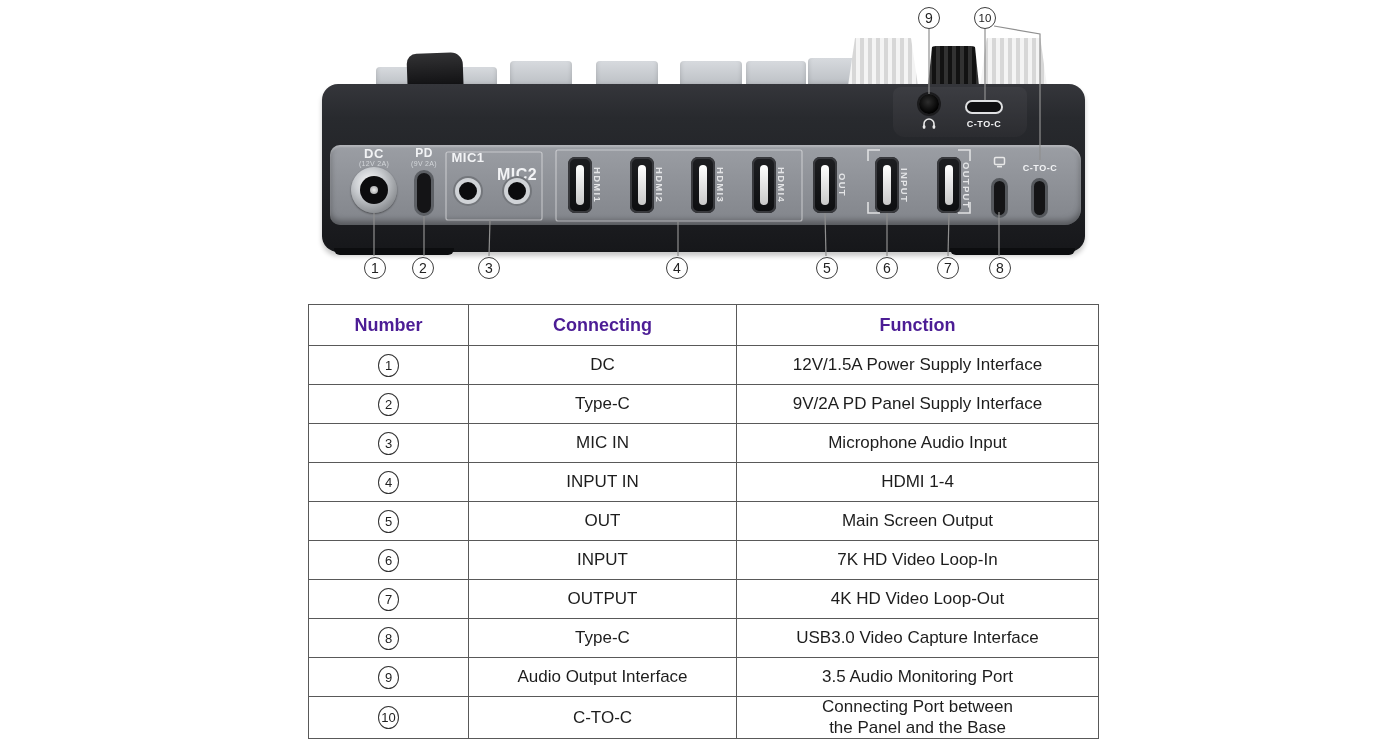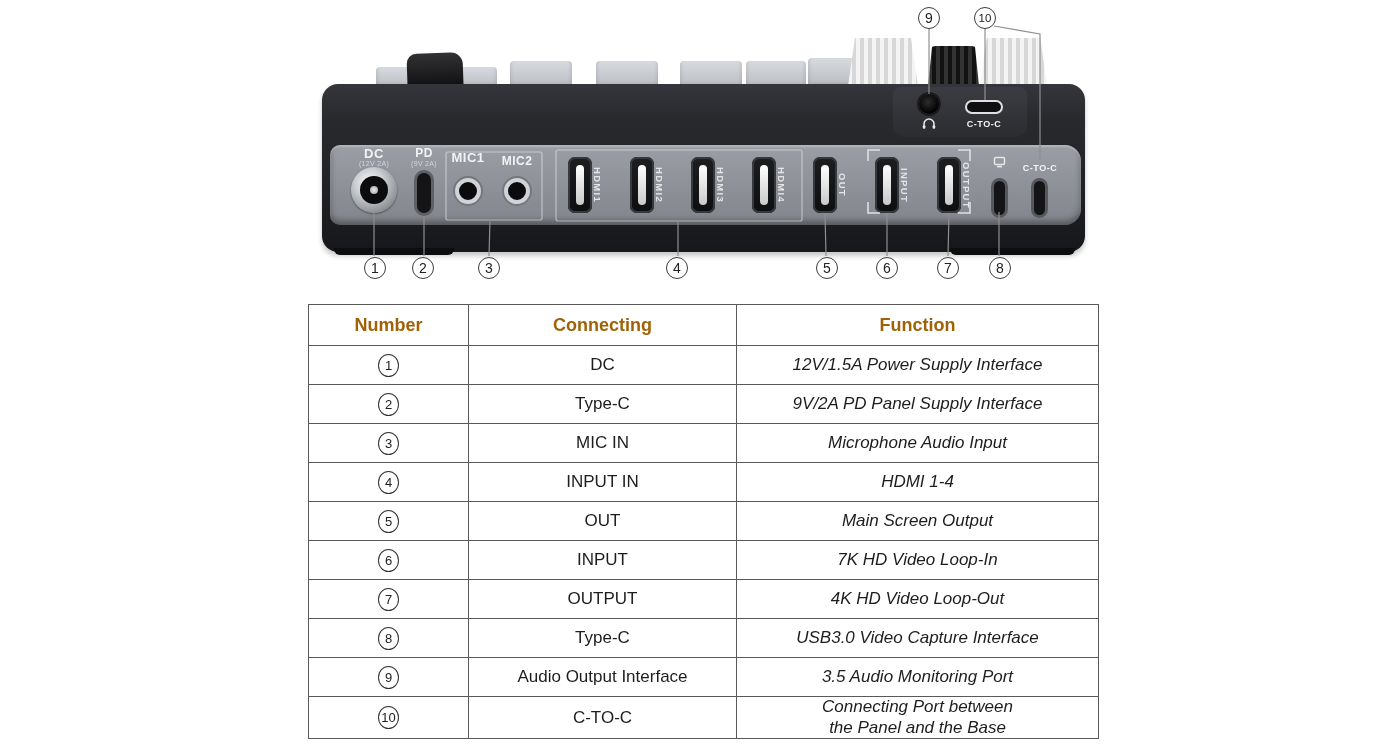--- a/index.html
+++ b/index.html
@@ -59,23 +59,23 @@
   
   .co{position:absolute;width:22px;height:22px;border:1.5px solid #3d3d3d;border-radius:50%;background:#fff;
       display:flex;align-items:center;justify-content:center;font-size:14px;color:#222;z-index:6;box-sizing:border-box;}
   .co.sm{font-size:11.5px;}
 
   .lines{position:absolute;left:0;top:0;z-index:5;pointer-events:none;}
 
   
   .spec{position:absolute;left:308px;top:304px;width:790px;border-collapse:collapse;table-layout:fixed;}
   .spec th,.spec td{border:1px solid #595959;text-align:center;color:#1d1d1d;padding:0;}
-  .spec th{height:40px;font-size:18px;font-weight:bold;color:#a16207;}
+  .spec th{height:40px;font-size:18px;font-weight:bold;color:#4c1d95;}
   .spec td{height:38px;font-size:17px;}
-  .fn{white-space:pre-line;font-style:italic;}
+  .fn{white-space:pre-line;}
   .fn-small{font-size:13px;line-height:1.22;}
   .ncircle{display:inline-flex;width:21px;height:23px;border:1.2px solid #333;border-radius:50%;
       align-items:center;justify-content:center;font-size:13px;color:#222;box-sizing:border-box;}
 </style>
 </head>
 <body>
 
 <div class="stage">
 
   <div class="cap" style="left:376px;top:67px;width:121px;height:22px"></div>
@@ -106,21 +106,21 @@
   <div class="plabel" style="left:961px;top:119px;width:46px;font-size:9px">C-TO-C</div>
 
   <div class="plabel" style="left:352px;top:146px;width:44px;font-size:13px">DC</div>
   <div class="psub" style="left:346px;top:160px;width:56px">(12V 2A)</div>
   <div class="dc-jack"></div>
   <div class="plabel" style="left:402px;top:146px;width:44px;font-size:12px">PD</div>
   <div class="psub" style="left:396px;top:160px;width:56px">(9V 2A)</div>
   <div class="usbc-v" style="left:414px;top:170px"></div>
 
   <div class="plabel" style="left:446px;top:150px;width:44px;font-size:13px">MIC1</div>
-  <div class="plabel" style="left:495px;top:154px;width:44px;font-size:12px">MIC2</div>
+  <div class="plabel" style="left:495px;top:166px;width:44px;font-size:16px">MIC2</div>
   <div class="mic-jack" style="left:455px;top:178px"></div>
   <div class="mic-jack" style="left:504px;top:178px"></div>
 
   <div class="hdmi" style="left:568px">
       <div class="slot"></div>
     </div>
   <div class="hdmi" style="left:630px">
       <div class="slot"></div>
     </div>
   <div class="hdmi" style="left:691px">

